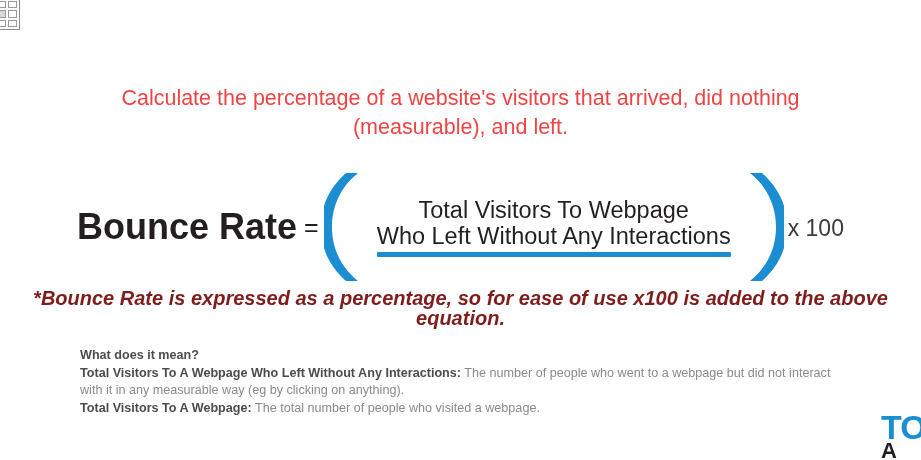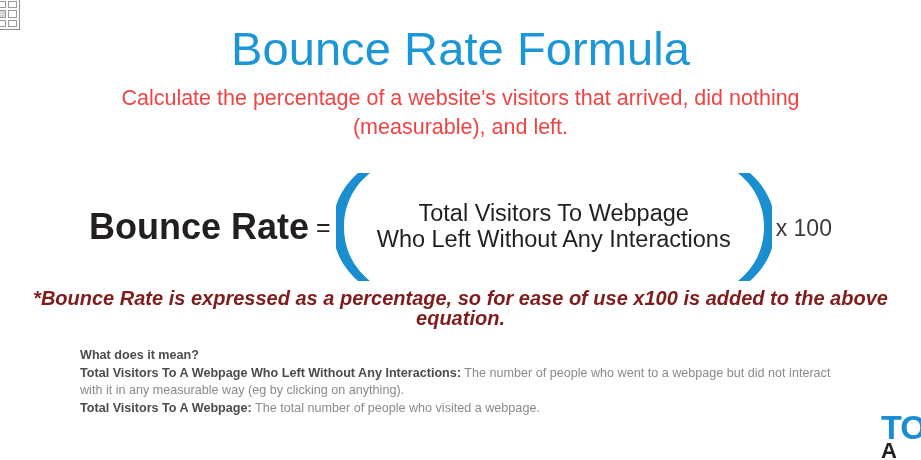--- a/index.html
+++ b/index.html
@@ -100,24 +100,24 @@
     width: 38px;
     height: 112px;
     flex: 0 0 auto;
   }
   .paren svg { display: block; }
   .paren-left { margin-right: 1px; }
   .paren-right { margin-left: 1px; }
 
   .fraction {
     display: flex;
-    flex-direction: row;
+    flex-direction: column;
     align-items: center;
     justify-content: flex-start;
-    margin: 0 2px;
+    margin: 0 14px;
   }
   .numerator {
     font-size: 23.5px;
     line-height: 26px;
     color: #231f20;
     text-align: center;
     white-space: nowrap;
     padding-bottom: 3px;
   }
   .frac-bar {
@@ -222,21 +222,20 @@
 
   <div class="corner-icon">
     <span></span>
     <span></span>
     <span class="filled"></span>
     <span></span>
     <span></span>
     <span></span>
   </div>
 
-  <div class="title">Bounce Rate Formula</div>
 
   <div class="subtitle">Calculate the percentage of a website's visitors that arrived, did nothing (measurable), and left.</div>
 
   <div class="formula">
 
     <div class="formula-lhs">Bounce Rate</div>
     <div class="formula-eq">=</div>
 
     <div class="paren paren-left">
       <svg width="38" height="112" viewBox="0 0 38 112" xmlns="http://www.w3.org/2000/svg" aria-hidden="true">

